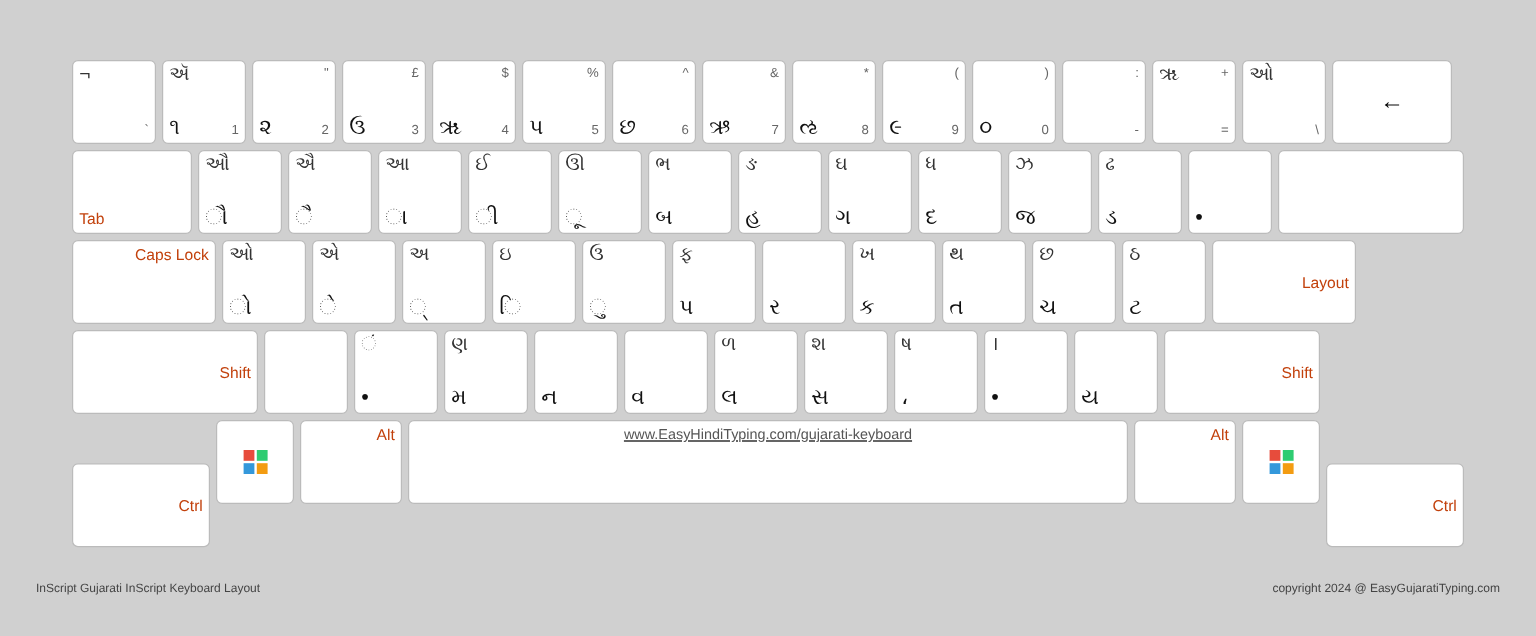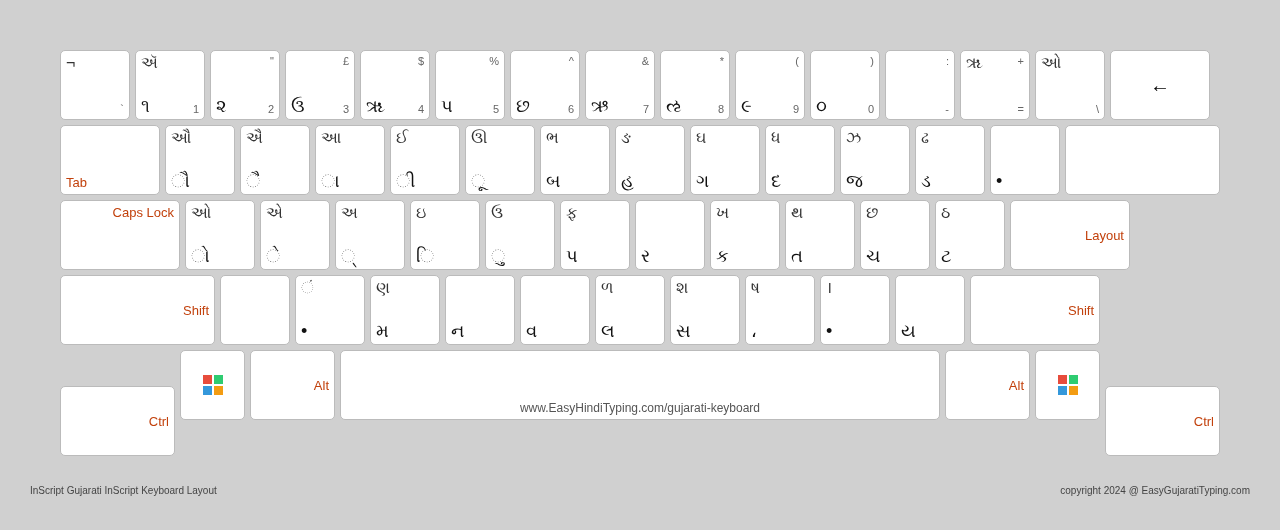--- a/index.html
+++ b/index.html
@@ -78,22 +78,22 @@
     
     .key-backspace { min-width: 100px; justify-content: center; align-items: center; }
     .key-tab { min-width: 100px; justify-content: flex-end; }
     .key-tab .key-label { align-self: flex-start; }
     .key-capslock { min-width: 120px; }
     .key-enter { min-width: 120px; justify-content: center; align-items: center; }
     .key-shift-left { min-width: 155px; justify-content: center; align-items: center; }
     .key-shift-right { min-width: 130px; justify-content: center; align-items: center; }
     .key-ctrl { min-width: 115px; justify-content: center; align-items: center; margin-top: 36px; }
     .key-win { min-width: 65px; justify-content: center; align-items: center; }
-    .key-alt { min-width: 85px; justify-content: center; align-items: center; }
-    .key-space { flex: 1; justify-content: flex-end; align-items: center; }
+    .key-alt { min-width: 85px; align-items: center; }
+    .key-space { flex: 1; justify-content: flex-start; align-items: center; text-decoration: underline; }
     .key-single { min-width: 70px; }
 
     .win-icon {
       display: grid;
       grid-template-columns: 1fr 1fr;
       grid-template-rows: 1fr 1fr;
       gap: 2px;
       width: 20px;
       height: 20px;
     }

